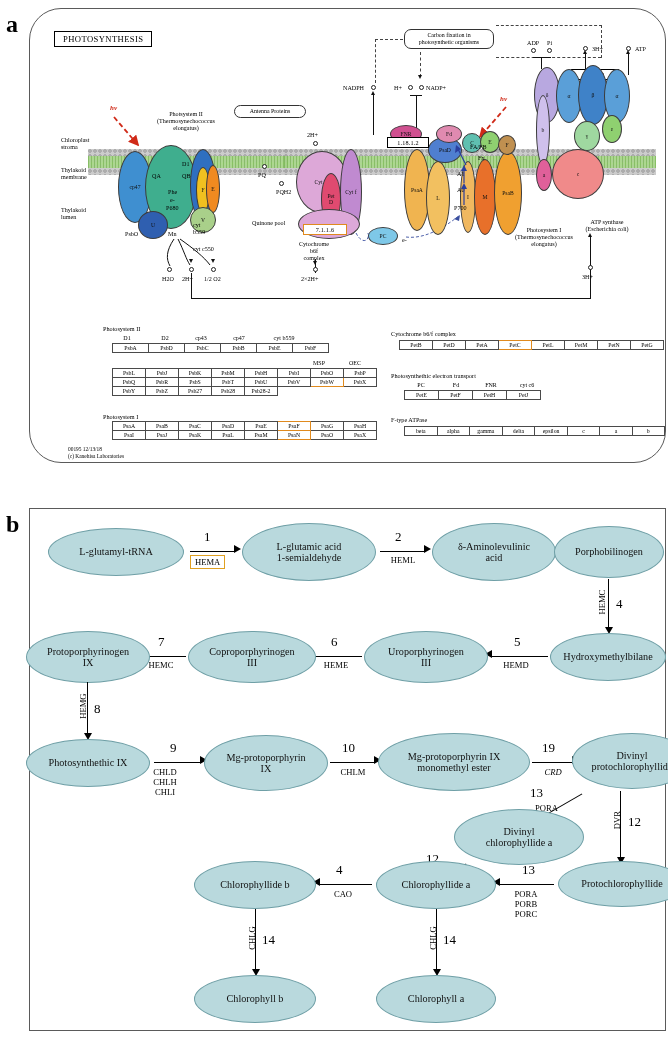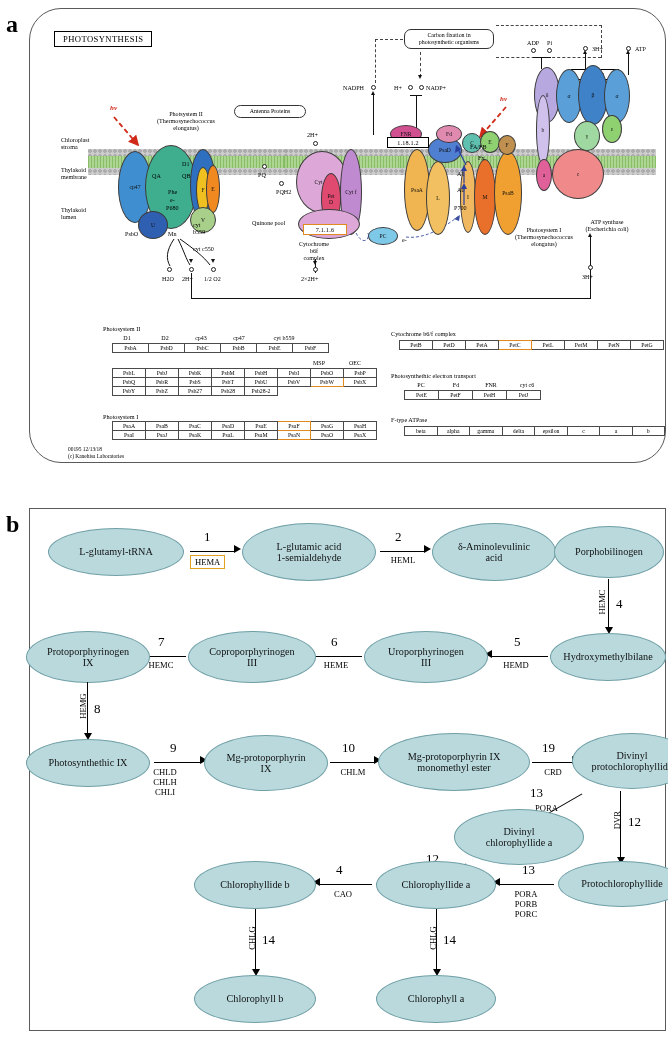--- a/index.html
+++ b/index.html
@@ -588,21 +588,21 @@
     <div class="ln h" style="left:300px; top:253px; width:46px;"></div>
     <div class="hd right" style="left:344px; top:247px;"></div>
     <div class="stepnum" style="left:312px; top:231px;">10</div>
     <div class="enz" style="left:300px; top:258px; width:46px;">CHLM</div>
 
     <div class="node" style="left: 348px; top: 224px; width: 152px; height: 58px; white-space: pre-line;">Mg-protoporphyrin IX
 monomethyl ester</div>
     <div class="ln h" style="left:502px; top:253px; width:42px;"></div>
     <div class="hd right" style="left:542px; top:247px;"></div>
     <div class="stepnum" style="left:512px; top:231px;">19</div>
-    <div class="enz" style="left:502px; top:258px; width:42px;">CRD</div>
+    <div class="enz" style="left:502px; top:258px; width:42px;font-style:italic;">CRD</div>
 
     <div class="node" style="left: 542px; top: 224px; width: 120px; height: 56px; white-space: pre-line;">Divinyl
 protochlorophyllide</div>
 
     <div class="ln v" style="left:590px; top:282px; height:70px;"></div>
     <div class="hd down" style="left:587px; top:348px;"></div>
     <div class="enz rot" style="left:568px; top:306px; width:38px; transform:rotate(-90deg);">DVR</div>
     <div class="stepnum" style="left:598px; top:305px;">12</div>
 
     <div class="diag" style="left:552px; top:284px; width:66px; transform:rotate(150deg);"></div>

